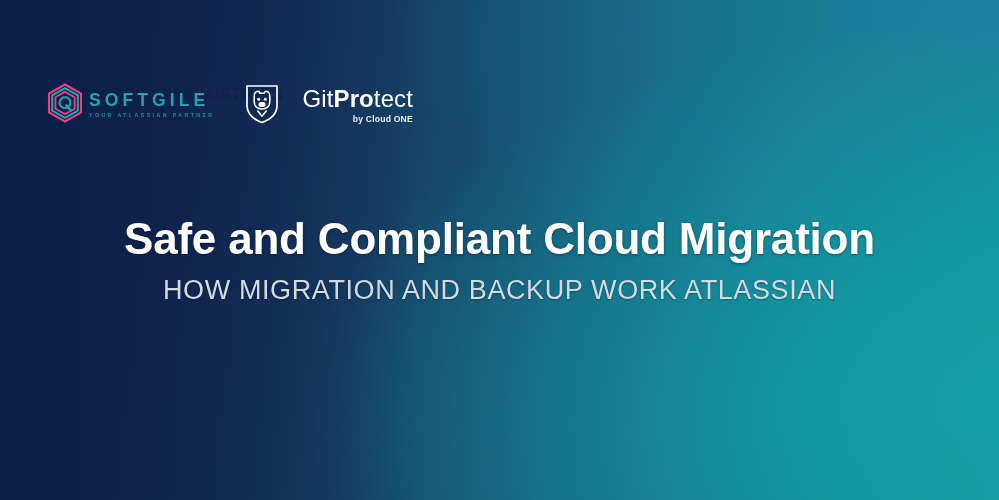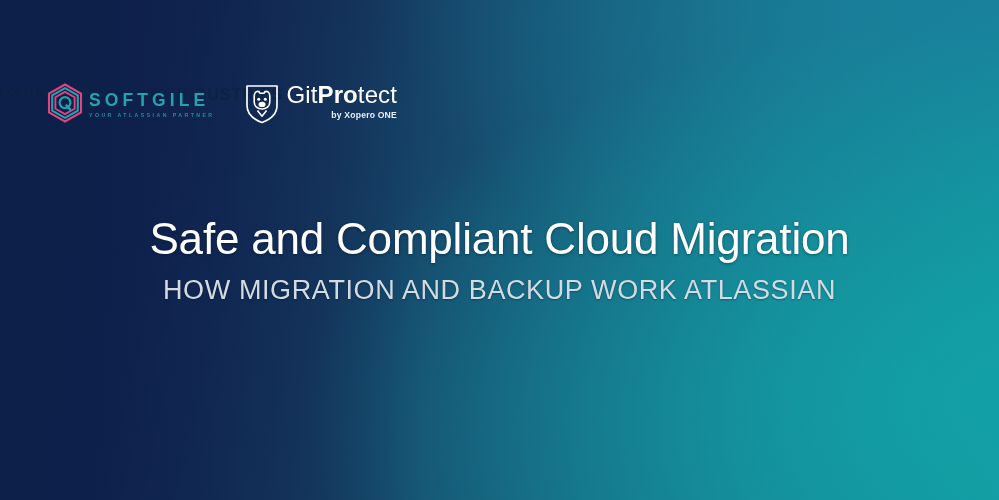--- a/index.html
+++ b/index.html
@@ -51,21 +51,21 @@
   
   .headline-block {
     position: absolute;
     top: 196px;
     left: 0;
     width: 999px;
     text-align: center;
   }
   .title {
     font-size: 44px;
-    font-weight: normal;
+    font-weight: bold;
     color: #ffffff;
     letter-spacing: -0.2px;
     line-height: 1.1;
     text-shadow: 0 1px 3px rgba(4,18,40,0.45);
     white-space: nowrap;
   }
   .subtitle {
     margin-top: 13px;
     font-size: 27px;
     font-weight: normal;
@@ -110,21 +110,22 @@
     font-size: 5.2px;
     font-weight: bold;
     color: #1f8e9b;
     letter-spacing: 2.45px;
     white-space: nowrap;
   }
 
   
   .gitprotect-logo {
     display: flex;
-    gap: 8px;
+    align-items: center;
+    gap: 24px;
   }
   .gp-shield { display: block; }
   .gp-words {
     display: flex;
     flex-direction: column;
     line-height: 1;
   }
   .gp-name {
     font-size: 24px;
     color: #ffffff;
@@ -188,18 +189,18 @@
           <circle cx="13.7" cy="16.2" r="1.55" fill="#ffffff"></circle>
           <circle cx="20.3" cy="16.2" r="1.55" fill="#ffffff"></circle>
 
           <ellipse cx="17" cy="21.4" rx="3.5" ry="2.6" fill="#ffffff"></ellipse>
 
           <path d="M12.4 27.6 L17 33.2 L21.6 27.6" fill="none" stroke="#ffffff" stroke-width="1.6" stroke-linejoin="round"></path>
         </svg>
       </span>
       <span class="gp-words">
         <span class="gp-name"><span>Git</span><span class="gp-strong">Pro</span><span>tect</span></span>
-        <span class="gp-sub">by Xopero ONE</span>
+        <span class="gp-sub">by Cloud ONE</span>
       </span>
     </div>
 
   </div>
 </div>
 
 </body></html>

